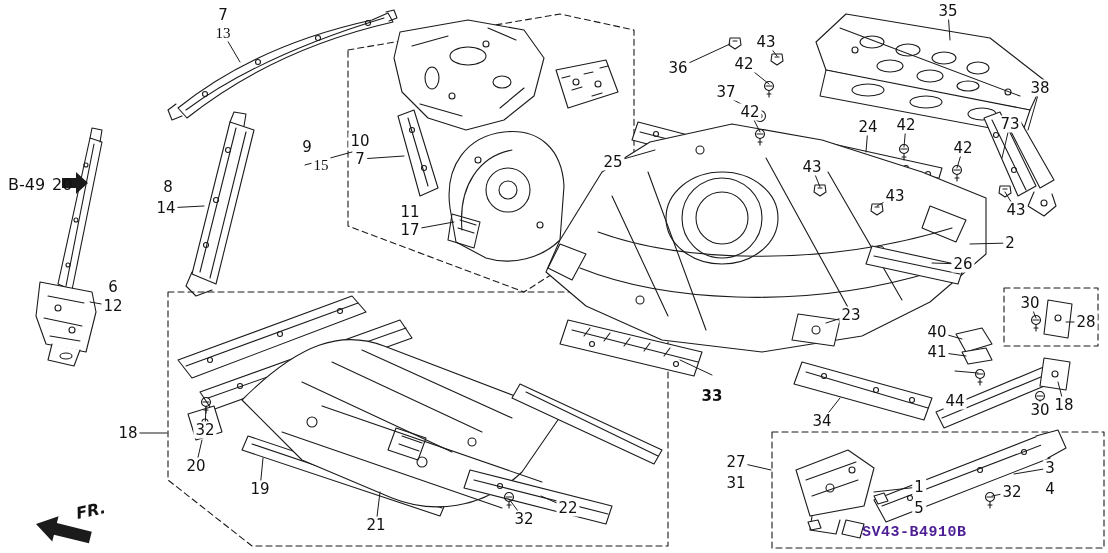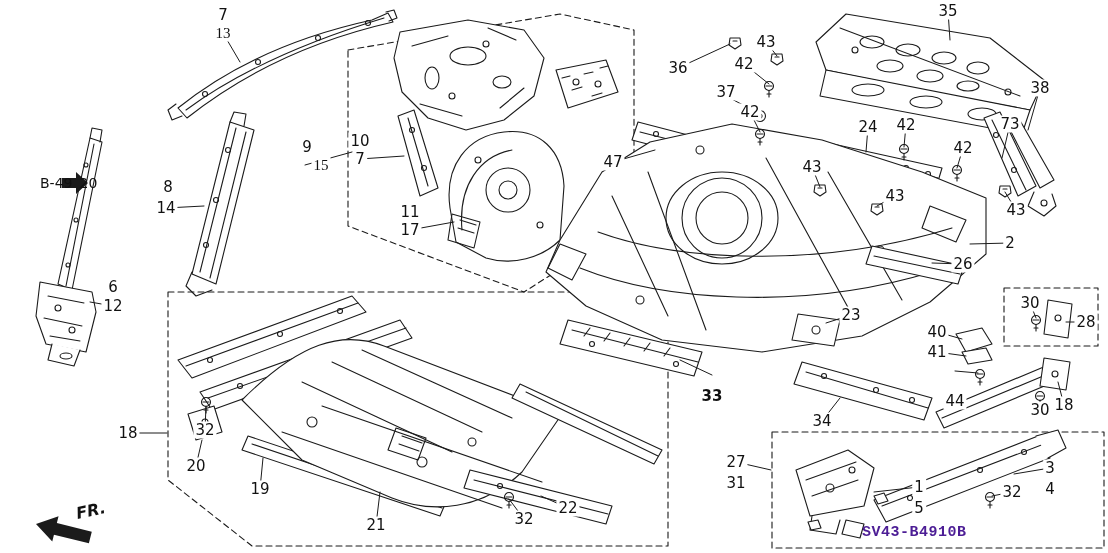--- a/index.html
+++ b/index.html
@@ -18,21 +18,21 @@
   .art .solid{fill:var(--line);stroke:none;}
   #leader-layer line{stroke:var(--line);stroke-width:1;}
   #labels-layer{position:absolute;left:0;top:0;width:100%;height:100%;}
   .part-label{
     position:absolute;transform:translate(-50%,-50%);
     font-size:15px;line-height:1;color:#111;background:#fff;padding:1px 2px;
     white-space:nowrap;
   }
   .ref-note{
     position:absolute;left:8px;top:175px;display:flex;align-items:center;gap:7px;
-    font-size:14px;color:#111;margin-left:32px;
+    font-size:16px;color:#111;
   }
   .fr-label{
     position:absolute;left:76px;top:501px;font-weight:bold;font-style:italic;
     font-size:16px;transform:rotate(-12deg);color:#111;
   }
   .diagram-code{
     position:absolute;left:862px;top:524px;
     font-family:"Liberation Mono",monospace;font-weight:bold;font-size:15px;
     letter-spacing:.5px;color:#4c1d95;
   }
@@ -442,21 +442,21 @@
       <div class="part-label" style="left: 166px; top: 208px;">14</div>
       <div class="part-label" style="left: 113px; top: 287px;">6</div>
       <div class="part-label" style="left: 113px; top: 306px;">12</div>
       <div class="part-label" style="left: 128px; top: 433px;">18</div>
       <div class="part-label" style="left: 205px; top: 430px;">32</div>
       <div class="part-label" style="left: 196px; top: 466px;">20</div>
       <div class="part-label" style="left: 260px; top: 489px;">19</div>
       <div class="part-label" style="left: 376px; top: 525px;">21</div>
       <div class="part-label" style="left: 524px; top: 519px;">32</div>
       <div class="part-label" style="left: 568px; top: 508px;">22</div>
-      <div class="part-label" style="left: 613px; top: 162px;">47</div>
+      <div class="part-label" style="left: 613px; top: 162px;">25</div>
       <div class="part-label" style="left: 712px; top: 396px; font-weight: bold;">33</div>
       <div class="part-label" style="left: 678px; top: 68px;">36</div>
       <div class="part-label" style="left: 766px; top: 42px;">43</div>
       <div class="part-label" style="left: 744px; top: 64px;">42</div>
       <div class="part-label" style="left: 726px; top: 92px;">37</div>
       <div class="part-label" style="left: 750px; top: 112px;">42</div>
       <div class="part-label" style="left: 948px; top: 11px;">35</div>
       <div class="part-label" style="left: 1040px; top: 88px;">38</div>
       <div class="part-label" style="left: 1010px; top: 124px;">73</div>
       <div class="part-label" style="left: 868px; top: 127px;">24</div>

